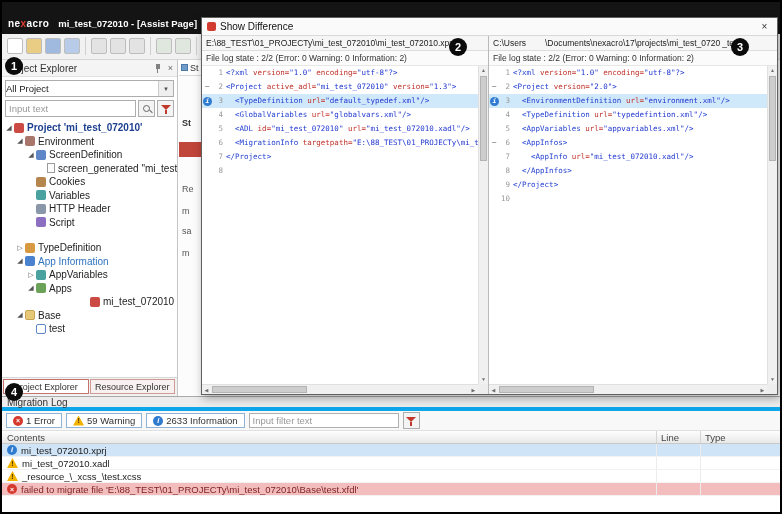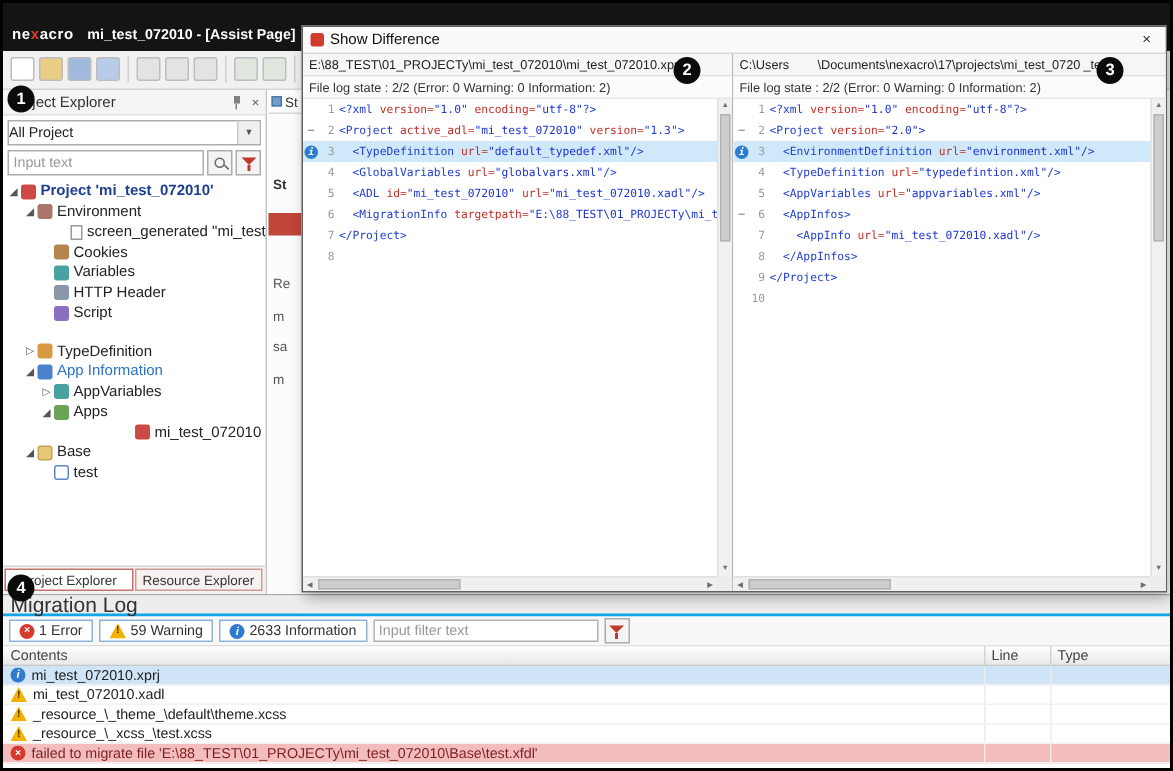--- a/index.html
+++ b/index.html
@@ -63,21 +63,21 @@
 .sp-strip{position:absolute;left:177px;top:58px;width:22px;height:336px;background:#f3f3f3;z-index:1}
 .sp-tab{height:16px;background:#fdfdfd;border-bottom:1px solid #d8d8d8;display:flex;align-items:center;gap:2px;font-size:9px;padding-left:2px;color:#333}
 .sp-tab-icon{width:7px;height:7px;background:#6f9ccb;border:1px solid #4d79a8;flex:0 0 auto}
 .sp-body{position:relative;height:320px;background:#fcfcfc}
 .sp-redbar{position:absolute;left:0;top:66px;width:100%;height:15px;background:#c0453a}
 .sp-frag{position:absolute;left:3px;font-size:9px;color:#555;white-space:nowrap}
 .f0{top:42px;font-weight:bold;color:#333}.f1{top:108px}.f2{top:130px}.f3{top:150px}.f4{top:172px}
 
 
 .mlog{position:absolute;left:0;right:0;top:394px;bottom:0;border-top:1px solid #a9a9a9;background:#fff;display:flex;flex-direction:column;z-index:2}
-.mlog-title{height:14px;background:#ededed;border-bottom:2px solid #0ea5e9;font-size:14px;color:#333;display:flex;align-items:center;padding-left:5px}
+.mlog-title{height:14px;background:#ededed;border-bottom:4px solid #0ea5e9;font-size:10px;color:#333;display:flex;align-items:center;padding-left:5px}
 .mlog-filter{height:20px;background:#f8f8f8;border-bottom:1px solid #e0e0e0;display:flex;align-items:center;gap:4px;padding:0 4px}
 .fgroup{display:flex;gap:4px;align-items:center}
 .fbadge{height:15px;border:1px solid #8fb2d8;background:#fff;display:inline-flex;align-items:center;gap:3px;padding:0 6px;font-size:9.5px;color:#333}
 input.flt{width:150px;height:15px;border:1px solid #b0b0b0;font-size:9.5px;padding:0 3px;font-family:"Liberation Sans",sans-serif}
 .mlog-thead{height:13px;display:flex;background:linear-gradient(#fefefe,#e8e8e8);border-bottom:1px solid #c9c9c9;font-size:9.5px;color:#444}
 .col-contents{flex:1;padding-left:5px;display:flex;align-items:center;gap:4px;overflow:hidden;white-space:nowrap}
 .col-line{width:44px;border-left:1px solid #d4d4d4;padding-left:4px;display:flex;align-items:center}
 .col-type{width:80px;border-left:1px solid #d4d4d4;padding-left:4px;display:flex;align-items:center}
 .mrow{height:13px;display:flex;align-items:center;font-size:9.5px;color:#222;border-bottom:1px solid #f2f2f2}
 .mrow.selected{background:#cfe4f7}
@@ -187,20 +187,25 @@
       <div class="trow root" style="padding-left: 2px;">
         <span class="texp">◢</span>
         <span class="ti ti-project"></span>
         <span class="tlabel">Project 'mi_test_072010'</span>
       </div>
       <div class="trow" style="padding-left: 13px;">
         <span class="texp">◢</span>
         <span class="ti ti-env"></span>
         <span class="tlabel">Environment</span>
       </div>
+      <div class="trow" style="padding-left: 24px;">
+        <span class="texp">◢</span>
+        <span class="ti ti-screen"></span>
+        <span class="tlabel">ScreenDefinition</span>
+      </div>
       <div class="trow" style="padding-left: 35px;">
         <span class="texp"></span>
         <span class="ti ti-doc"></span>
         <span class="tlabel">screen_generated "mi_test_072010"</span>
       </div>
       <div class="trow" style="padding-left: 24px;">
         <span class="texp"></span>
         <span class="ti ti-cookie"></span>
         <span class="tlabel">Cookies</span>
       </div>
@@ -316,28 +321,20 @@
         <span class="col-contents">
           <span class="ic-warning">!</span>
           <span>mi_test_072010.xadl</span>
         </span>
         <span class="col-line"></span>
         <span class="col-type"></span>
       </div>
       <div class="mrow">
         <span class="col-contents">
           <span class="ic-warning">!</span>
-          <span>_resource_\_theme_\default\theme.xcss</span>
-        </span>
-        <span class="col-line"></span>
-        <span class="col-type"></span>
-      </div>
-      <div class="mrow">
-        <span class="col-contents">
-          <span class="ic-warning">!</span>
           <span>_resource_\_xcss_\test.xcss</span>
         </span>
         <span class="col-line"></span>
         <span class="col-type"></span>
       </div>
       <div class="mrow error">
         <span class="col-contents">
           <span class="ic-error">×</span>
           <span>failed to migrate file 'E:\88_TEST\01_PROJECTy\mi_test_072010\Base\test.xfdl'</span>
         </span>

